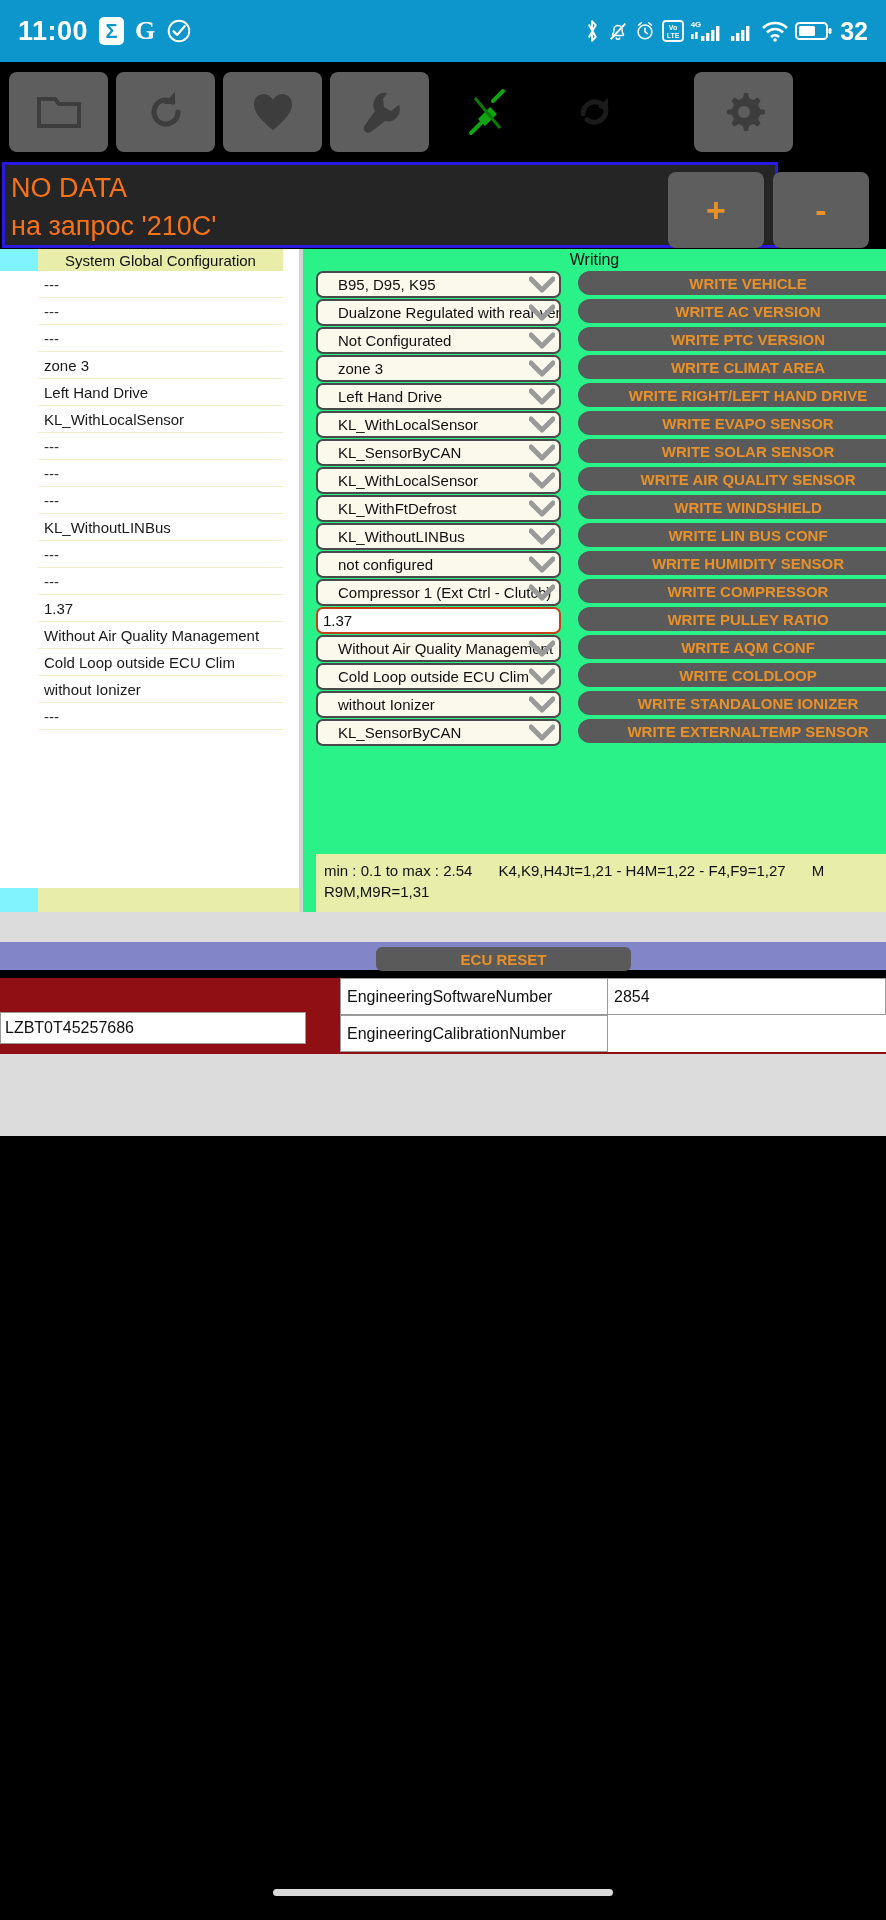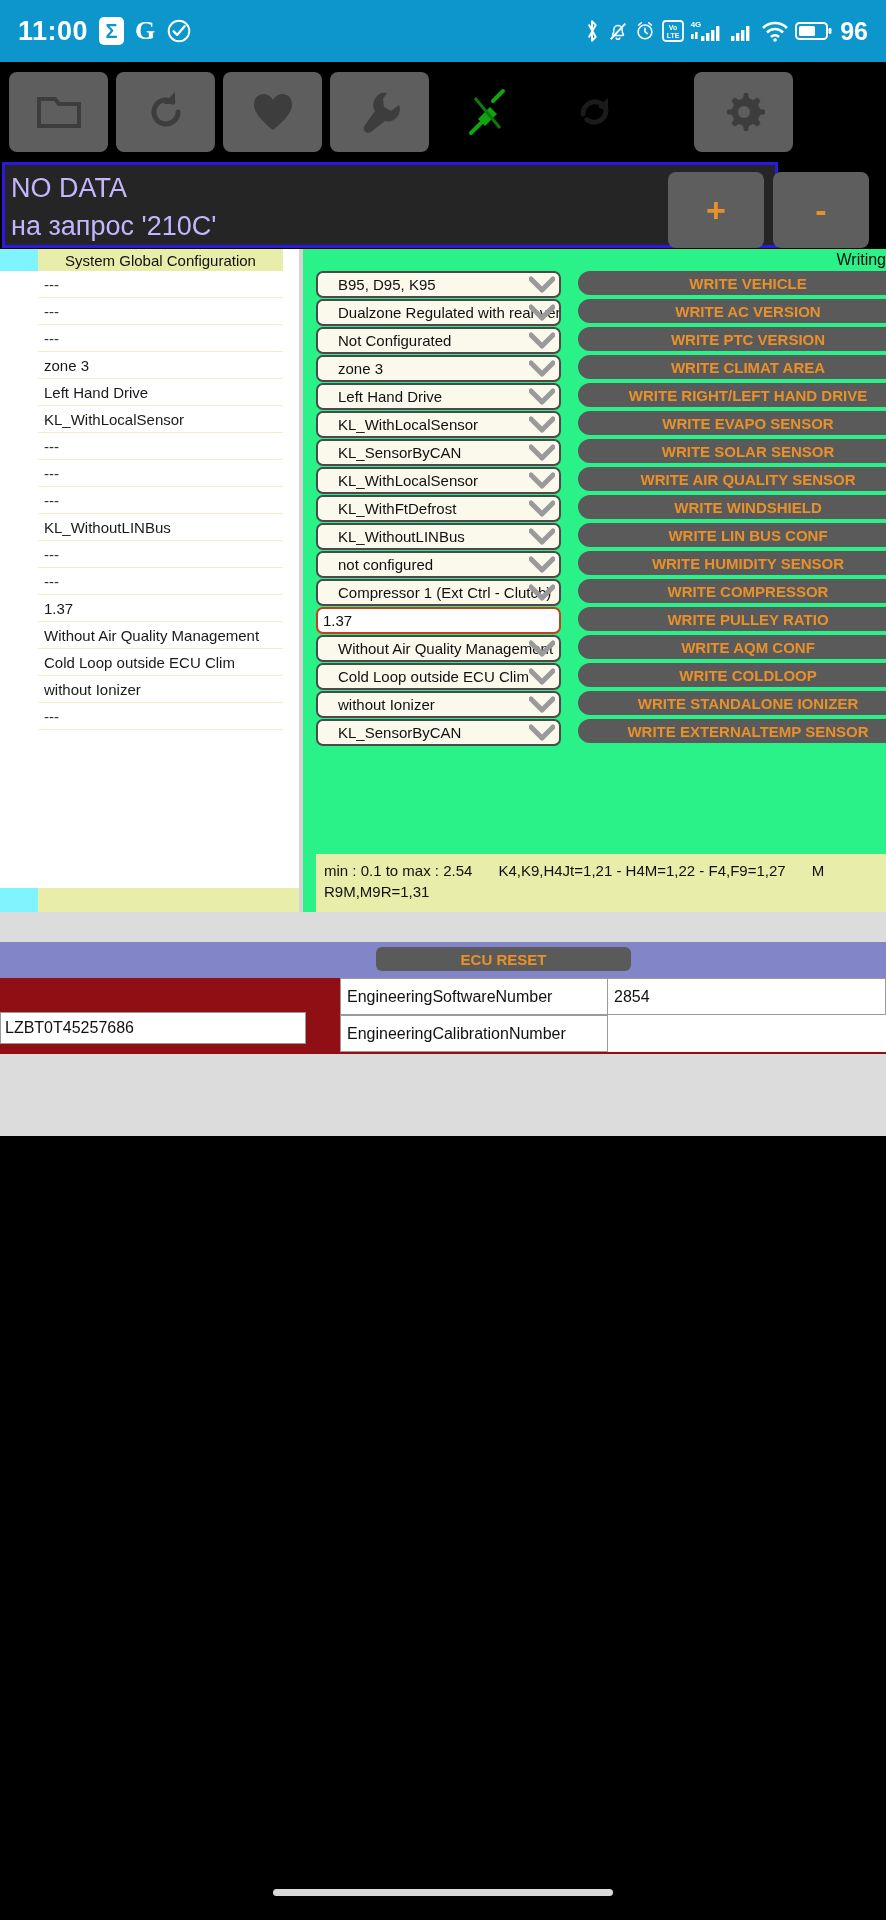--- a/index.html
+++ b/index.html
@@ -45,21 +45,21 @@
   .tb-btn.flat { background: transparent; }
   .tb-btn:first-child { margin-left: 9px; }
 
   
   .msgrow {
     position: absolute; top: 162px; left: 0; width: 886px; height: 86px;
   }
   .msgbox {
     position: absolute; left: 2px; top: 0; width: 776px; height: 86px;
     background: #252525; border: 3px solid #2a1ae0;
-    padding: 4px 14px 0 6px; color: #c4b5fd;
+    padding: 4px 14px 0 6px; color: #f97316;
     font-size: 27px; line-height: 38px;
     overflow: hidden;
   }
   .plusbtn, .minusbtn {
     position: absolute; top: 10px; width: 96px; height: 76px;
     background: #5e5e5e; border-radius: 8px;
     color: #e8912a; font-size: 34px; font-weight: bold;
     display: flex; align-items: center; justify-content: center;
   }
   .plusbtn { left: 668px; }
@@ -92,21 +92,21 @@
   .lp-tail-foot { position: absolute; left: 283px; top: 639px; width: 16px; height: 24px; background: #e8edaa; }
 
   .gapcol { position: absolute; left: 299px; top: 0; width: 4px; height: 663px; background: #d4d4d4; }
 
   
   .greenpane {
     position: absolute; left: 303px; top: 0; width: 583px; height: 663px;
     background: #2bf288;
   }
   .gp-title {
-    position: absolute; top: 2px; left: 0; width: 583px; text-align: right;
+    position: absolute; top: 2px; left: 0; width: 583px; text-align: center;
     font-size: 16px; color: #0d0d0d;
   }
   .dd-col { position: absolute; left: 13px; top: 22px; width: 245px; }
   .dd {
     position: relative; height: 27px; margin-bottom: 1px;
     background: #fbf9ec; border: 2px solid #4a4a4a; border-radius: 7px;
     display: flex; align-items: center; padding-left: 20px;
     font-size: 15px; color: #101010; white-space: nowrap; overflow: hidden;
   }
   .dd.editfield {
@@ -129,21 +129,21 @@
     background: #e8edaa; color: #101010; font-size: 15px;
     padding: 6px 8px; line-height: 21px;
   }
   .gp-foot .seg { margin-right: 26px; }
 
   
   .greygap { position: absolute; top: 912px; left: 0; width: 886px; height: 30px; background: #dcdcdc; }
 
   
   .purpleband {
-    position: absolute; top: 942px; left: 0; width: 886px; height: 36px;
+    position: absolute; top: 942px; left: 0; width: 886px; height: 28px;
     background: #8286c8;
   }
   .ecureset {
     position: absolute; left: 376px; top: 5px; width: 255px; height: 24px;
     background: #5a5a5a; border-radius: 6px;
     color: #e8912a; font-size: 15px; font-weight: bold;
     display: flex; align-items: center; justify-content: center;
   }
 
   
@@ -227,21 +227,21 @@
         <path d="M3 10 A17 17 0 0 1 27 10" fill="none" stroke="#fff" stroke-width="2.6"></path>
         <path d="M7 14.5 A11 11 0 0 1 23 14.5" fill="none" stroke="#fff" stroke-width="2.6"></path>
         <path d="M11 19 A5.5 5.5 0 0 1 19 19" fill="none" stroke="#fff" stroke-width="2.6"></path>
         <circle cx="15" cy="22" r="1.8" fill="#fff"></circle>
       </svg>
       <svg class="sb-ic" width="38" height="26" viewBox="0 0 38 22">
         <rect x="1" y="3" width="31" height="16" rx="3.5" fill="none" stroke="#fff" stroke-width="2"></rect>
         <rect x="4" y="6" width="16" height="10" rx="1.5" fill="#fff"></rect>
         <rect x="33.5" y="8" width="3" height="6" rx="1.4" fill="#fff"></rect>
       </svg>
-      <span class="sb-batt-pct">96</span>
+      <span class="sb-batt-pct">32</span>
     </div>
   </div>
 
   <div class="toolbar">
     <div class="tb-btn">
       <svg width="46" height="40" viewBox="0 0 46 40">
         <path d="M3 7 h16 l4 5 h20 v22 H3 Z" fill="none" stroke="#3d3d3d" stroke-width="4"></path>
       </svg>
     </div>
     <div class="tb-btn">

